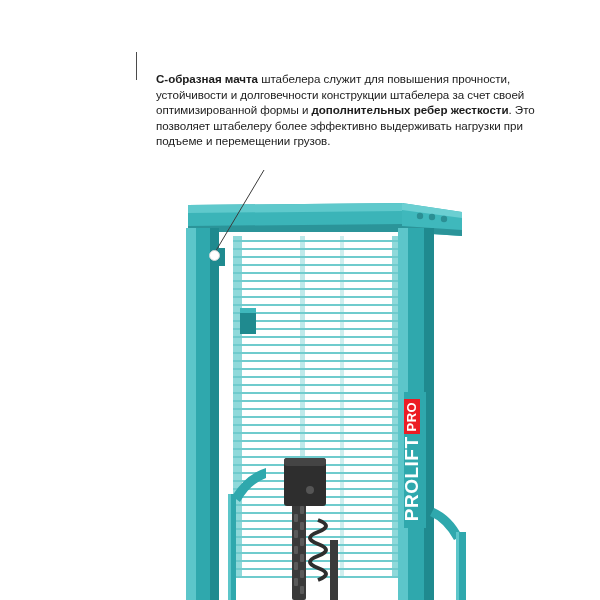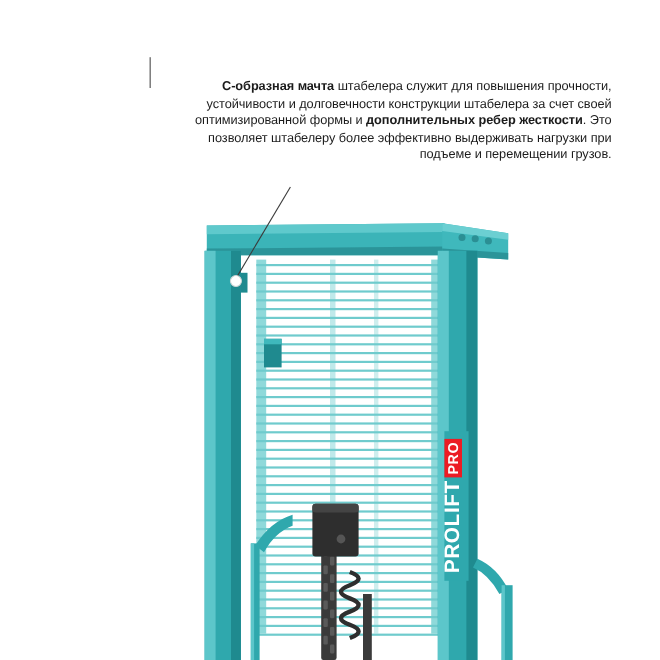--- a/index.html
+++ b/index.html
@@ -38,21 +38,20 @@
   }
   .callout-text {
     position: absolute;
     left: 20px;
     top: 19px;
     width: 400px;
     font-size: 11.6px;
     line-height: 15.6px;
     color: #1b1b1b;
     letter-spacing: -0.05px;
-    text-align: right;
   }
 
   
   .machine {
     position: absolute;
     left: 0;
     top: 0;
     width: 600px;
     height: 600px;
   }

